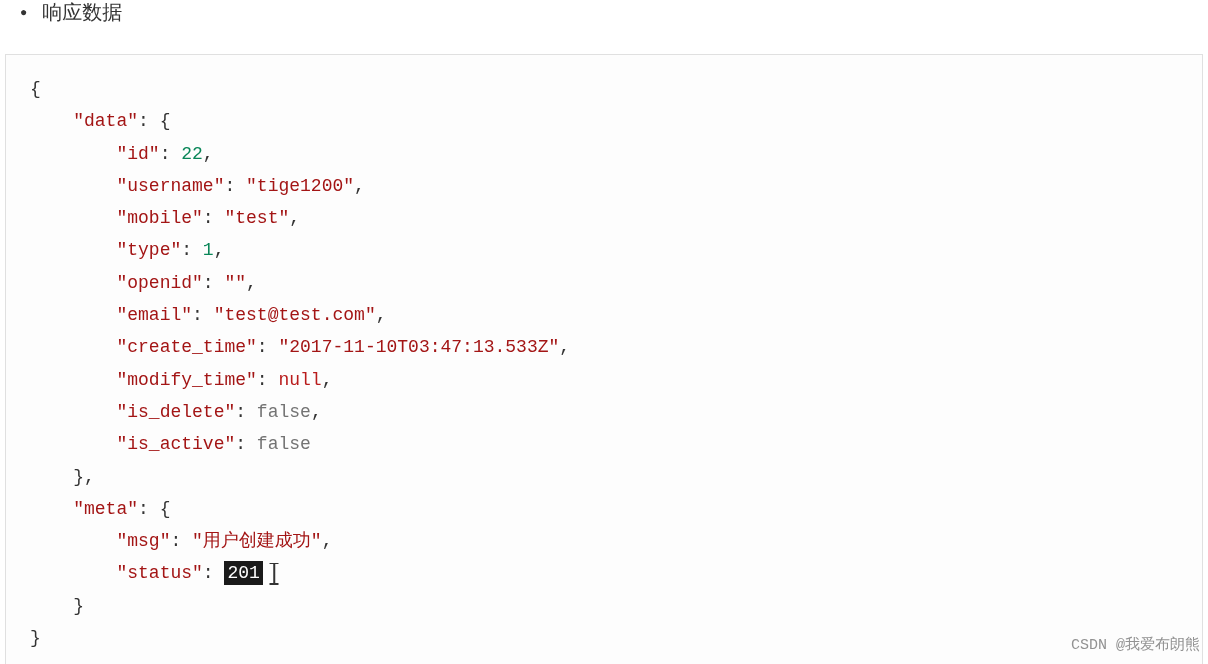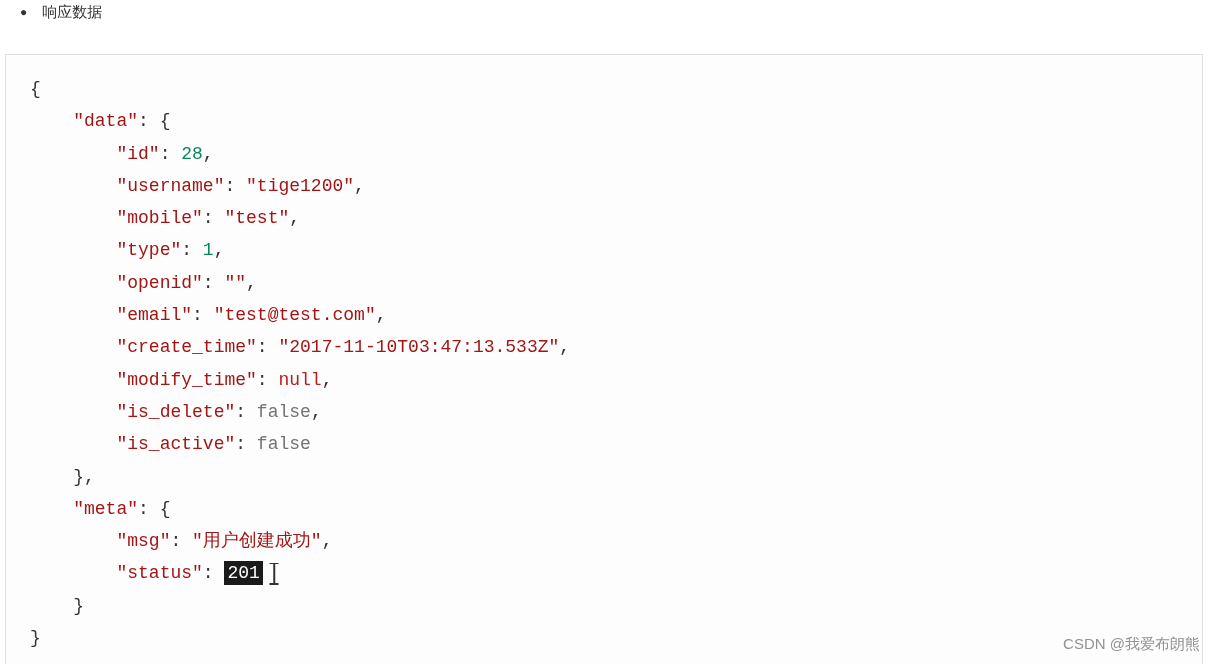--- a/index.html
+++ b/index.html
@@ -10,21 +10,21 @@
     body {
       font-family: -apple-system, BlinkMacSystemFont, "Segoe UI", Arial, sans-serif;
       background: #ffffff;
       width: 1208px;
       height: 664px;
       overflow: hidden;
       position: relative;
     }
     .bullet-heading {
       padding: 0 0 0 20px;
-      font-size: 15px;
+      font-size: 20px;
       color: #333;
       line-height: 24px;
       display: flex;
       align-items: center;
     }
     .bullet-heading::before {
       content: "●";
       font-size: 12px;
       margin-right: 15px;
       color: #333;
@@ -91,34 +91,34 @@
       width: 1.5px;
       background: #333;
       transform: translateX(-50%);
     }
     .watermark {
       position: absolute;
       right: 8px;
       bottom: 10px;
       font-size: 15px;
       color: rgba(100,100,100,0.7);
-      font-family: Liberation Sans, sans-serif;
+      font-family: Liberation Mono, monospace;
       text-align: center;
     }
   </style>
 </head>
 <body>
 
 <div class="bullet-heading">
   <span>响应数据</span>
 </div>
 
 <div class="code-block"><span class="json-punct">{</span>
     <span class="json-key">"data"</span><span class="json-punct">: {</span>
-        <span class="json-key">"id"</span><span class="json-punct">: </span><span class="json-number">28</span><span class="json-punct">,</span>
+        <span class="json-key">"id"</span><span class="json-punct">: </span><span class="json-number">22</span><span class="json-punct">,</span>
         <span class="json-key">"username"</span><span class="json-punct">: </span><span class="json-string">"tige1200"</span><span class="json-punct">,</span>
         <span class="json-key">"mobile"</span><span class="json-punct">: </span><span class="json-string">"test"</span><span class="json-punct">,</span>
         <span class="json-key">"type"</span><span class="json-punct">: </span><span class="json-number">1</span><span class="json-punct">,</span>
         <span class="json-key">"openid"</span><span class="json-punct">: </span><span class="json-string">""</span><span class="json-punct">,</span>
         <span class="json-key">"email"</span><span class="json-punct">: </span><span class="json-string">"test@test.com"</span><span class="json-punct">,</span>
         <span class="json-key">"create_time"</span><span class="json-punct">: </span><span class="json-string">"2017-11-10T03:47:13.533Z"</span><span class="json-punct">,</span>
         <span class="json-key">"modify_time"</span><span class="json-punct">: </span><span class="json-null">null</span><span class="json-punct">,</span>
         <span class="json-key">"is_delete"</span><span class="json-punct">: </span><span class="json-bool">false</span><span class="json-punct">,</span>
         <span class="json-key">"is_active"</span><span class="json-punct">: </span><span class="json-bool">false</span>
     <span class="json-punct">},</span>

